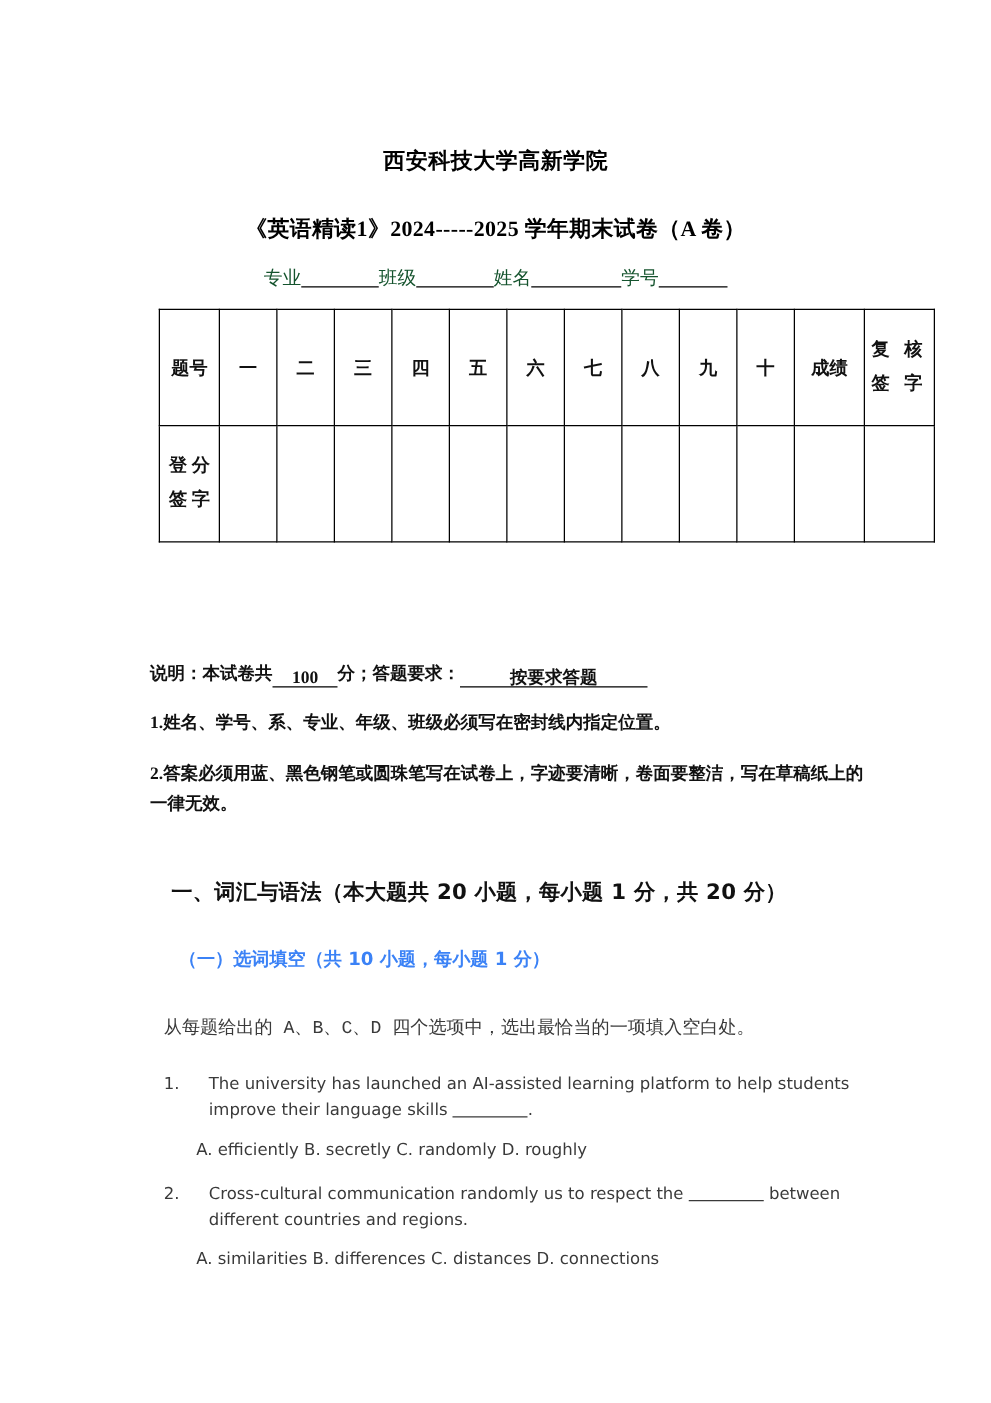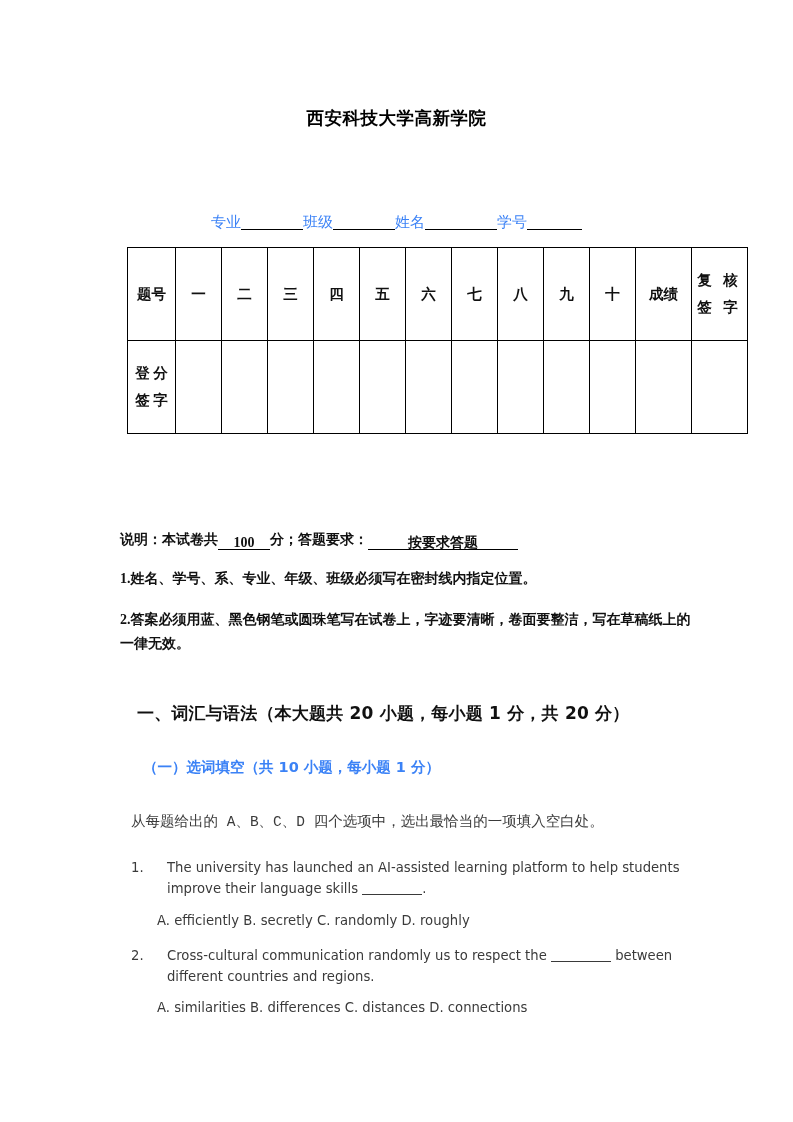--- a/index.html
+++ b/index.html
@@ -20,21 +20,21 @@
     position: absolute;
     left: 0; top: 0;
     width: 793px;
     height: 1122px;
   }
 
   
   .title-block {
     position: absolute;
     left: 0;
-    top: 110px;
+    top: 120px;
     width: 793px;
     text-align: center;
   }
   .doc-title-1 {
     font-family: "Liberation Serif", "DejaVu Serif", serif;
     font-size: 17.5px;
     font-weight: bold;
     letter-spacing: 0.5px;
     line-height: 1;
     color: #000;
@@ -50,21 +50,21 @@
   }
 
   
   .info-line {
     position: absolute;
     left: 0;
     top: 213px;
     width: 793px;
     text-align: center;
     font-size: 15px;
-    color: #3b82f6;
+    color: #14532d;
     white-space: nowrap;
   }
   .info-line .lbl { display: inline; }
   .info-line .rule {
     display: inline-block;
     border-bottom: 1.3px solid #000;
     height: 15px;
     vertical-align: -3px;
   }
   .rule-w1 { width: 62px; }
@@ -208,20 +208,21 @@
     line-height: 1.5;
   }
 </style>
 </head>
 <body>
 
 <div class="page">
 
   <div class="title-block">
     <div class="doc-title-1">西安科技大学高新学院</div>
+    <div class="doc-title-2">《英语精读1》2024-----2025 学年期末试卷（A 卷）</div>
   </div>
 
   <div class="info-line">
     <span class="lbl">专业</span><span class="rule rule-w1"></span><span class="lbl">班级</span><span class="rule rule-w2"></span><span class="lbl">姓名</span><span class="rule rule-w3"></span><span class="lbl">学号</span><span class="rule rule-w4"></span>
   </div>
 
   <table class="score-table">
     <colgroup>
       <col class="col-label">
         <col class="col-num">

